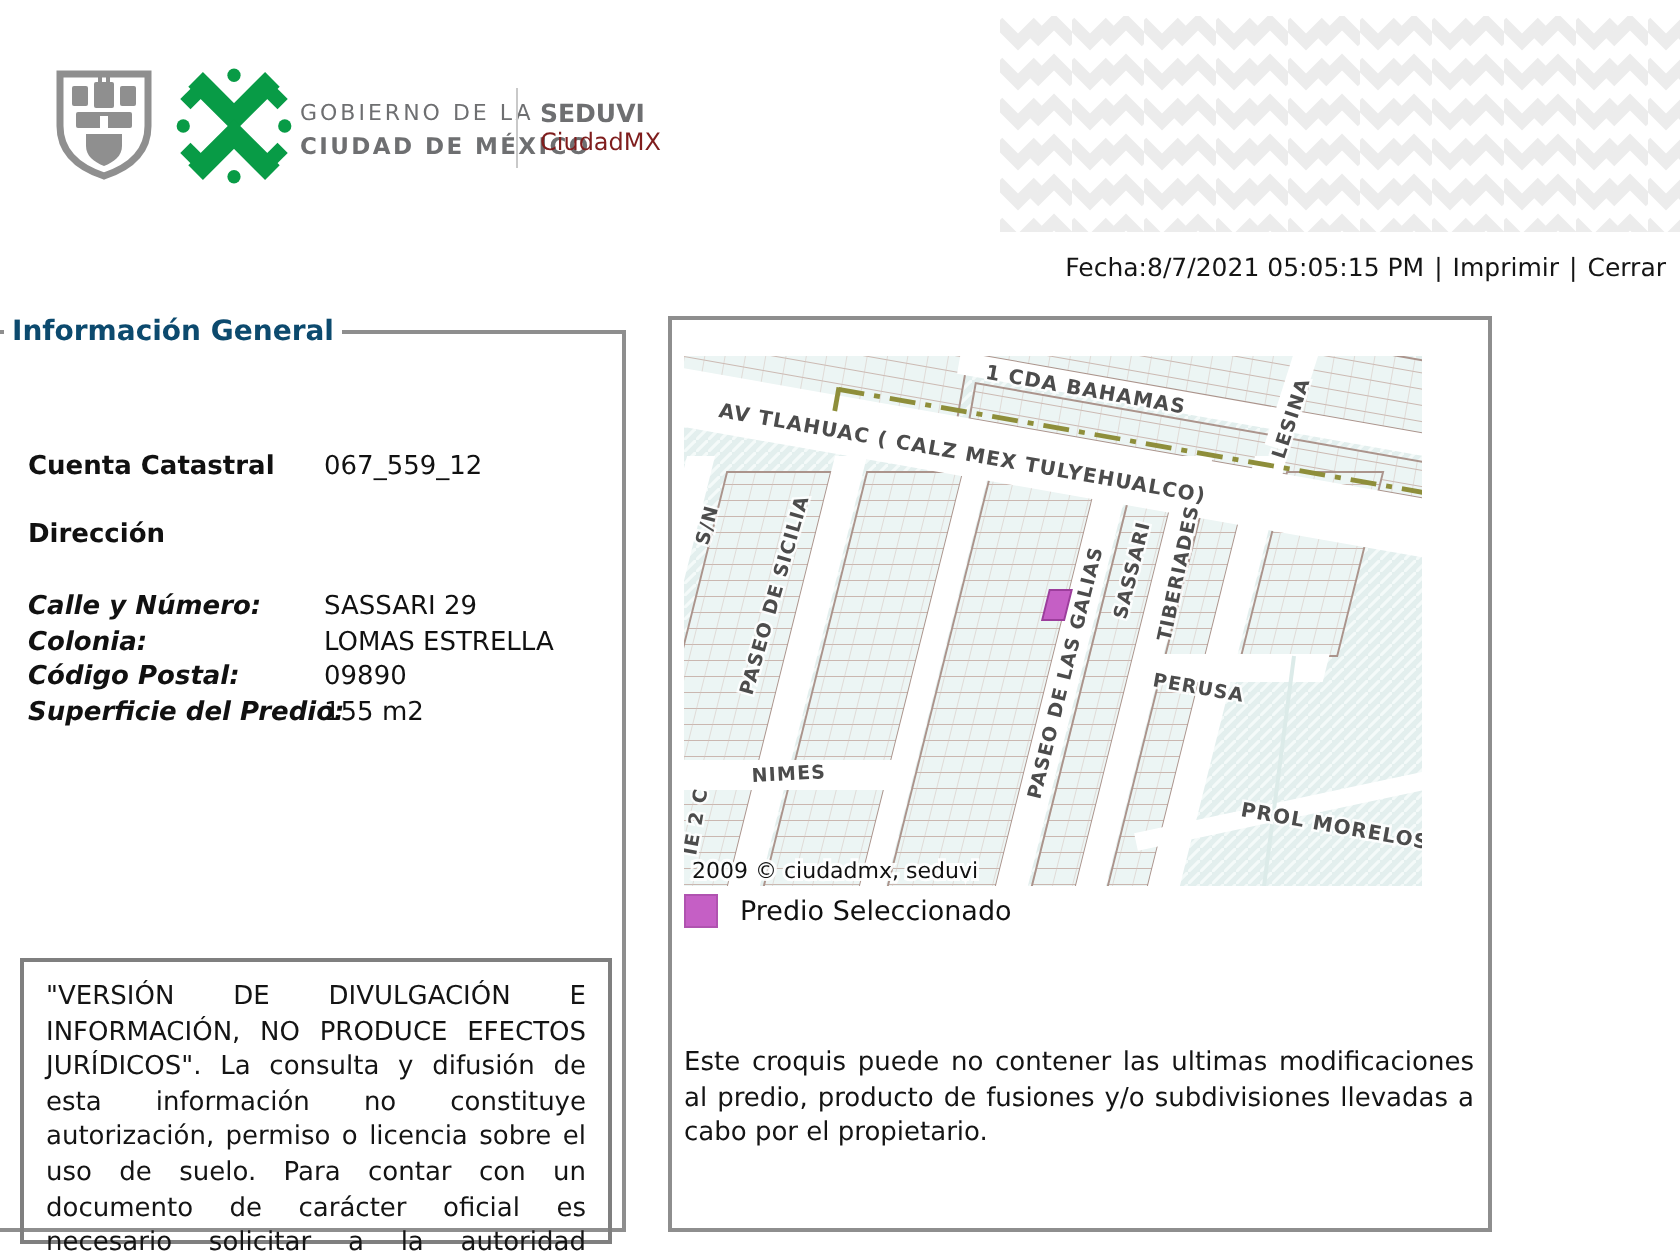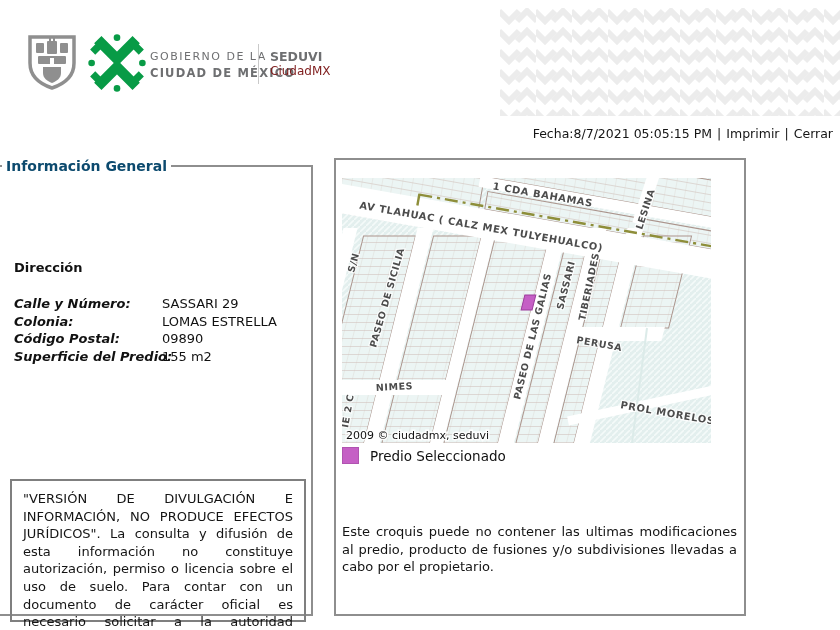--- a/index.html
+++ b/index.html
@@ -145,20 +145,23 @@
     </svg>
   </div>
 
   <div id="toolbar">
     <span>Fecha:8/7/2021 05:05:15 PM</span><span class="sep">|</span><span class="link">Imprimir</span><span class="sep">|</span><span class="link">Cerrar</span>
   </div>
 
   <fieldset id="fs-general">
     <legend>Información General</legend>
 
+    <div class="row-abs" id="row-cuenta">
+      <span class="lbl">Cuenta Catastral</span><span>067_559_12</span>
+    </div>
 
     <div class="row-abs" id="row-direccion">Dirección</div>
 
     <div id="info-rows">
       <div class="frow">
         <span class="lbl">Calle y Número:</span><span>SASSARI 29</span>
       </div>
       <div class="frow">
         <span class="lbl">Colonia:</span><span>LOMAS ESTRELLA</span>
       </div>

